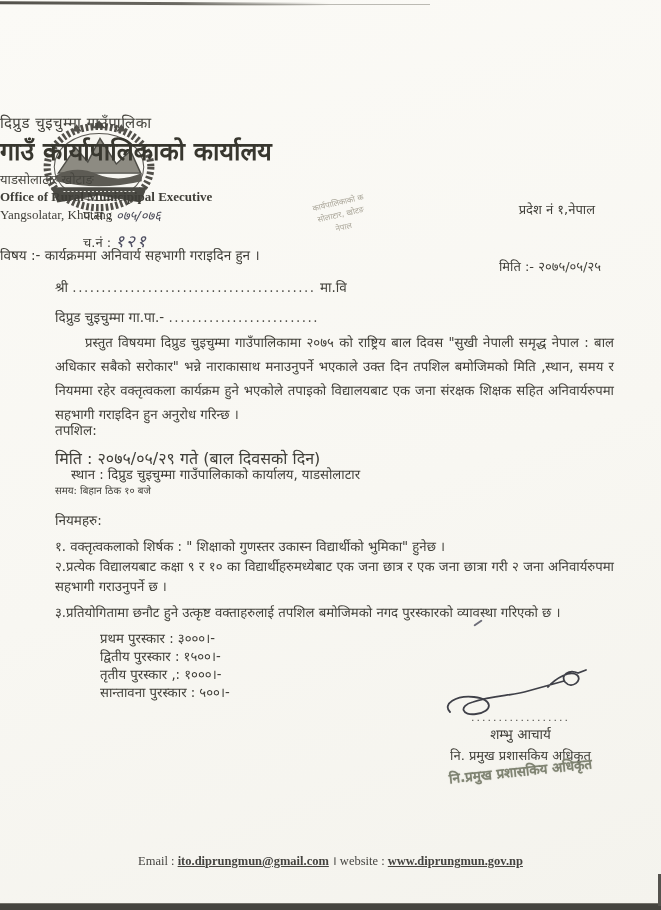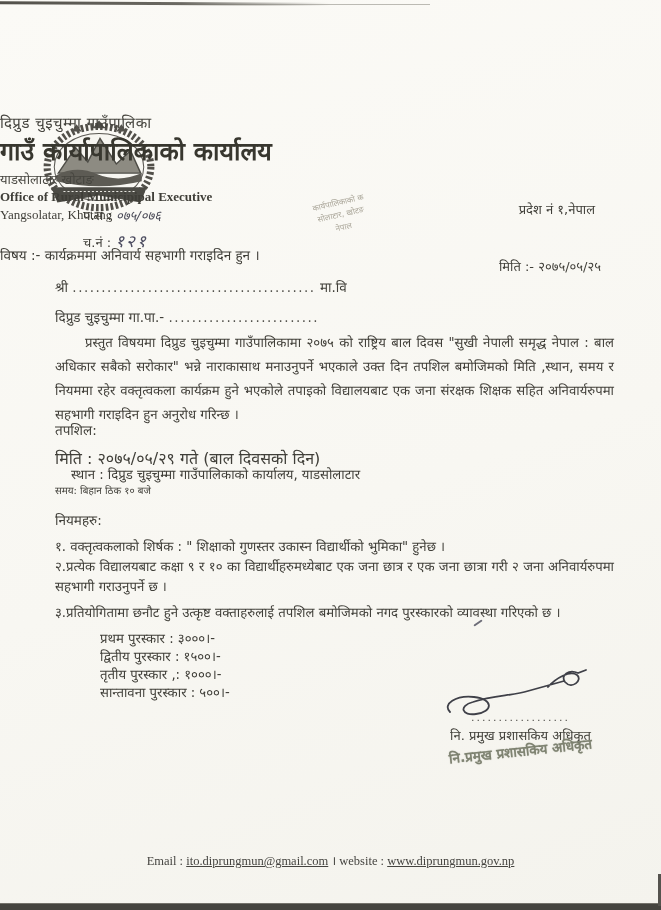--- a/index.html
+++ b/index.html
@@ -67,21 +67,21 @@
   .sig svg{display:block;margin:0 auto -8px auto;}
   .sig .sig-dots{font-size:11px;letter-spacing:2px;color:#565550;line-height:1;}
   .sig .name{font-size:13.5px;margin-top:2px;color:#3e3d37;}
   .sig .title{font-size:13px;margin-top:3px;color:#42413b;}
   .sig .stamp{margin-top:-2px;transform:rotate(-6deg);
     font-size:13.5px;font-weight:600;color:rgba(120,124,106,.9);
     text-shadow:0 0 1px rgba(120,124,106,.5);}
 
   .footer{position:absolute;left:0;right:0;top:852px;text-align:center;
     font-family:"Liberation Serif",serif;font-size:12.5px;color:#454440;}
-  .footer a{color:#454440;text-decoration:underline;}
+  .footer a{color:#454440;text-decoration:underline;font-weight:bold;}
 </style>
 </head>
 <body>
 
 <div class="page">
 
   <div class="scan-top"></div>
   <div class="scan-top2"></div>
 
   <div class="emblem">
@@ -156,20 +156,21 @@
     <div>सान्तावना पुरस्कार : ५००।-</div>
   </div>
 
   <div class="pen-mark"></div>
 
   <div class="sig">
     <svg width="170" height="52" viewBox="0 0 170 52">
       <path d="M14 44 C6 36 20 27 38 29 C58 31 57 44 40 46 C26 48 22 38 37 34 C58 27 76 28 92 23 L128 13 M112 19 C120 10 134 2 141 7 C147 12 136 22 129 14 C124 7 133 1 142 5 L150 2" fill="none" stroke="#3f4048" stroke-width="1.8" stroke-linecap="round"></path>
     </svg>
     <div class="sig-dots">..................</div>
+    <div class="name">शम्भु आचार्य</div>
     <div class="title">नि. प्रमुख प्रशासकिय अधिकृत</div>
     <div class="stamp">नि.प्रमुख प्रशासकिय अधिकृत</div>
   </div>
 
   <div class="footer">
     <span>Email : </span><a href="#">ito.diprungmun@gmail.com</a><span> । website : </span><a href="#">www.diprungmun.gov.np</a>
   </div>
 
   <div class="scan-bottom"></div>
   <div class="scan-right"></div>

